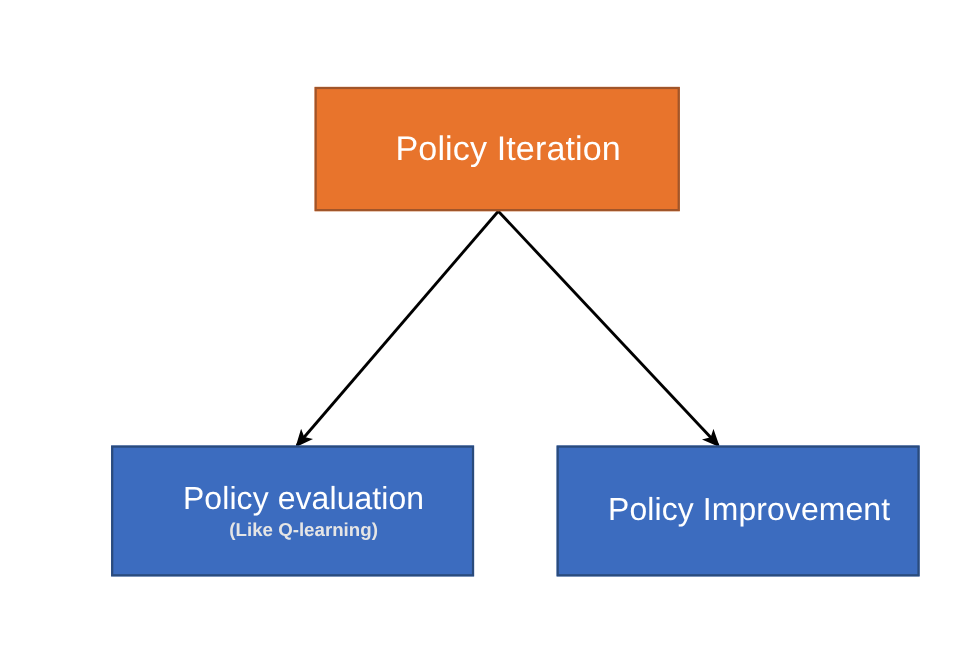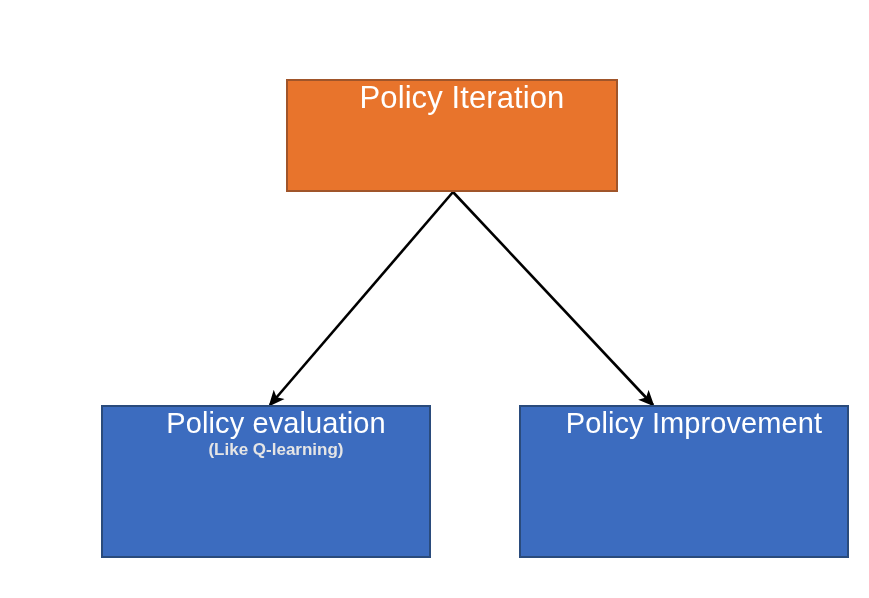--- a/index.html
+++ b/index.html
@@ -32,20 +32,21 @@
     z-index: 1;
   }
 
   
   .node {
     position: absolute;
     box-sizing: border-box;
     display: flex;
     flex-direction: column;
     align-items: center;
+    justify-content: center;
     z-index: 2;
     text-align: center;
     line-height: 1.12;
     padding-left: 20px;
   }
 
   .node-title {
     color: #ffffff;
     font-weight: 400;
     letter-spacing: 0.1px;
@@ -69,25 +70,25 @@
   }
   #node-policy-iteration .node-title {
     font-size: 31px;
   }
 
   
   .node-child {
     background: #3C6CBF;
     border: 2px solid #2A4B7C;
     width: 330px;
-    height: 153px;
+    height: 119px;
     top: 405px;
   }
   #node-policy-evaluation { left: 101px; }
-  #node-policy-improvement { left: 519px; }
+  #node-policy-improvement { left: 506px; }
 
   .node-child .node-title {
     font-size: 29px;
     margin-bottom: 1px;
   }
   .node-child .node-subtitle {
     font-size: 17px;
   }
 </style>
 </head>

